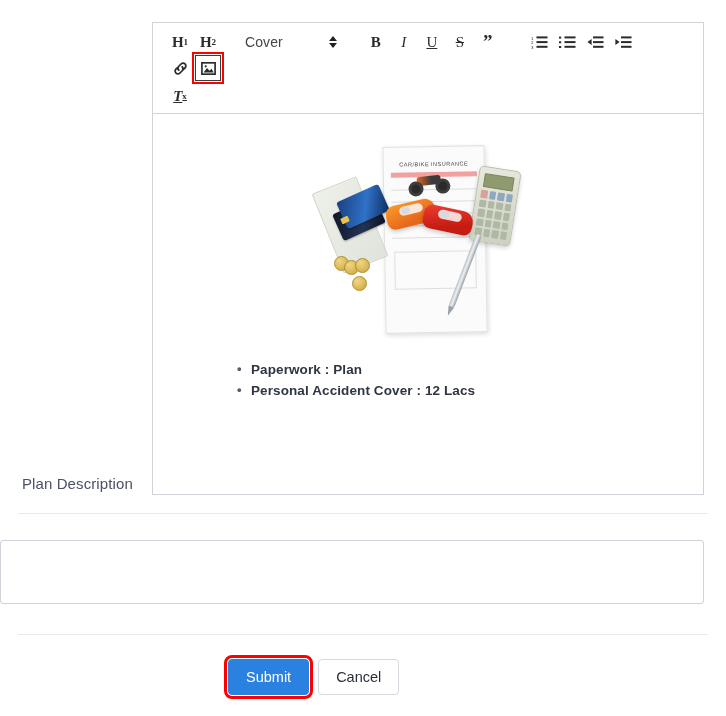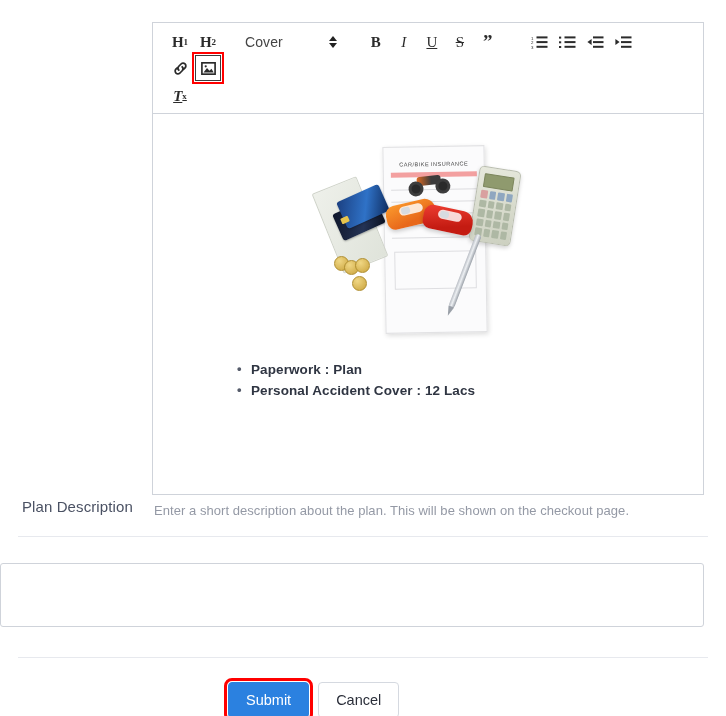--- a/index.html
+++ b/index.html
@@ -578,21 +578,20 @@
           </span>
         </div>
 
         <ul class="doc-list">
           <li>Paperwork : Plan</li>
           <li>Personal Accident Cover : 12 Lacs</li>
         </ul>
       </div>
     </div>
 
-    <div class="help-text">Enter a short description about the plan. This will be shown on the checkout page.</div>
   </div>
 </div>
 
 <div class="divider" style="margin-top:18px;"></div>
 
 <div class="form-row" id="metadata-row">
   <div class="field-control">
     <textarea class="meta-input" placeholder="" style=""></textarea>
   </div>
 </div>

